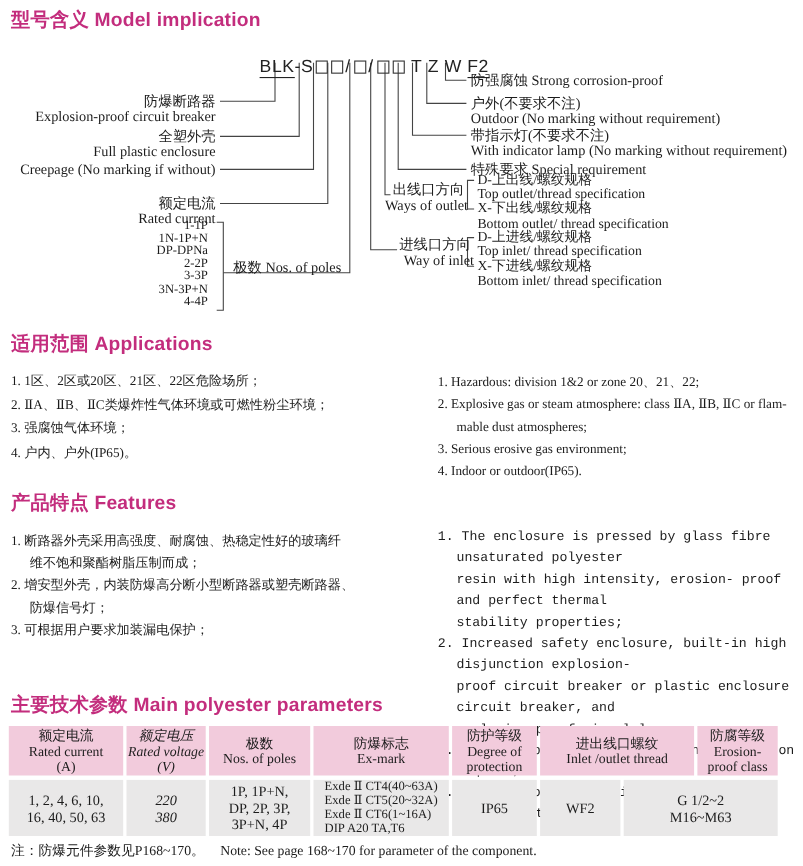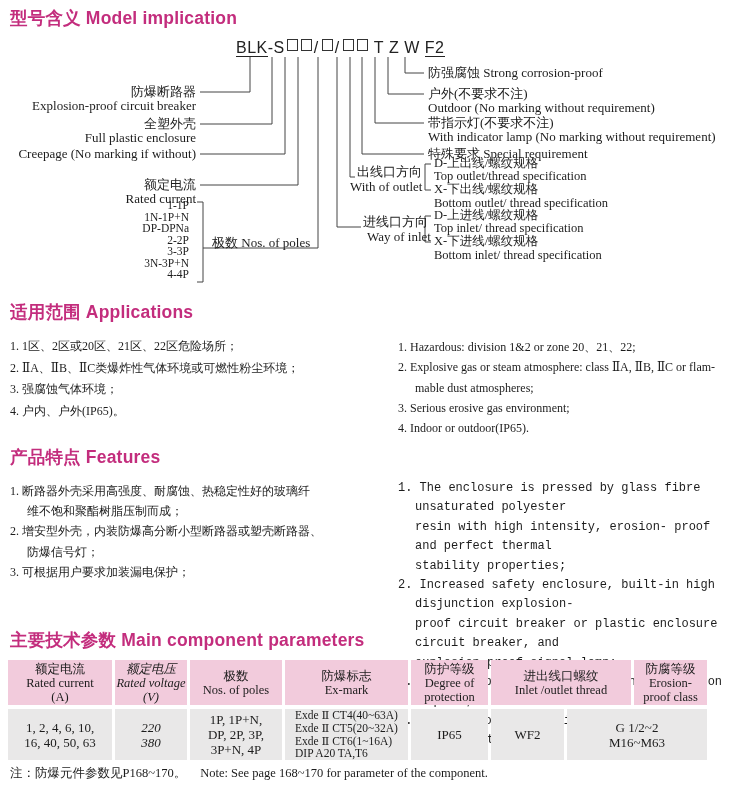--- a/index.html
+++ b/index.html
@@ -3,21 +3,21 @@
 <meta charset="utf-8">
 <style>
   html,body{margin:0;padding:0;background:#fff;}
   .page{position:relative;width:730px;height:787px;background:#fff;overflow:hidden;
         font-family:"Liberation Serif","DejaVu Serif",serif;color:#1c1c1c;}
   .sec-title{position:absolute;left:10px;margin:0;font-family:"Liberation Sans","DejaVu Sans",sans-serif;
         font-weight:bold;font-size:17.5px;color:#c32d7d;letter-spacing:0.2px;white-space:nowrap;}
   
   .diagram{position:absolute;left:0;top:30px;width:730px;height:272px;}
   .dlines{position:absolute;left:0;top:0;}
-  .code{position:absolute;left:236px;top:9px;height:18px;display:flex;
+  .code{position:absolute;left:236px;top:22px;height:18px;display:flex;align-items:center;
         font-family:"Liberation Sans","DejaVu Sans",sans-serif;font-size:16px;color:#222;letter-spacing:0.5px;white-space:nowrap;}
   .code .u{border-bottom:1.5px solid #222;}
   .code .box{display:inline-block;width:9px;height:10px;border:1.2px solid #333;margin:0 1px 0 2px;}
   .code .sl{margin:0 1px;}
   .code .ltr{margin-left:5px;}
   .llab{position:absolute;right:534px;text-align:right;line-height:14px;font-size:13px;white-space:nowrap;}
   .llab .en{font-size:13px;}
   .poles{position:absolute;right:541px;top:170px;text-align:right;font-size:11.5px;line-height:11.5px;white-space:nowrap;}
   .poles-label{position:absolute;left:212px;top:204px;font-size:13px;white-space:nowrap;}
   .rlab{position:absolute;left:428px;line-height:14px;font-size:13px;white-space:nowrap;}
@@ -116,21 +116,21 @@
       <div class="cn">户外(不要求不注)</div>
       <div class="en">Outdoor (No marking without requirement)</div>
     </div>
     <div class="rlab" style="top:86px">
       <div class="cn">带指示灯(不要求不注)</div>
       <div class="en">With indicator lamp (No marking without requirement)</div>
     </div>
     <div class="rlab" style="top:117px">特殊要求 Special requirement</div>
 
     <div class="io-cn" style="left:357px;top:133px">出线口方向</div>
-    <div class="io-en" style="left:350px;top:149px">With of outlet</div>
+    <div class="io-en" style="left:350px;top:149px">Ways of outlet</div>
     <div class="io-opts" style="top:127px">D-上出线/螺纹规格
 Top outlet/thread specification
 X-下出线/螺纹规格
 Bottom outlet/ thread specification</div>
 
     <div class="io-cn" style="left:363px;top:183px">进线口方向</div>
     <div class="io-en" style="left:367px;top:199px">Way of inlet</div>
     <div class="io-opts" style="top:179px">D-上进线/螺纹规格
 Top inlet/ thread specification
 X-下进线/螺纹规格
@@ -166,21 +166,21 @@
     <div class="li">1. The enclosure is pressed  by glass fibre unsaturated   polyester
 resin with high intensity, erosion- proof and perfect thermal
 stability properties;</div>
     <div class="li">2. Increased safety enclosure, built-in high disjunction explosion-
 proof circuit breaker or plastic enclosure circuit breaker, and
 explosion-proof signal lamp;</div>
     <div class="li">3. Creepage  protection device can be added on request;</div>
     <div class="li">4. With explosion, erosion, dust and water proof functions.</div>
   </div>
 
-  <h1 class="sec-title" style="top:628px">主要技术参数  Main component parameters</h1>
+  <h1 class="sec-title" style="top:628px">主要技术参数  Main polyester parameters</h1>
 
   <div class="ptable">
     <div class="trow thead">
       <div class="cell c0">额定电流
 Rated current
 (A)</div>
       <div class="cell c1">额定电压
 Rated voltage
 (V)</div>
       <div class="cell c2">极数

